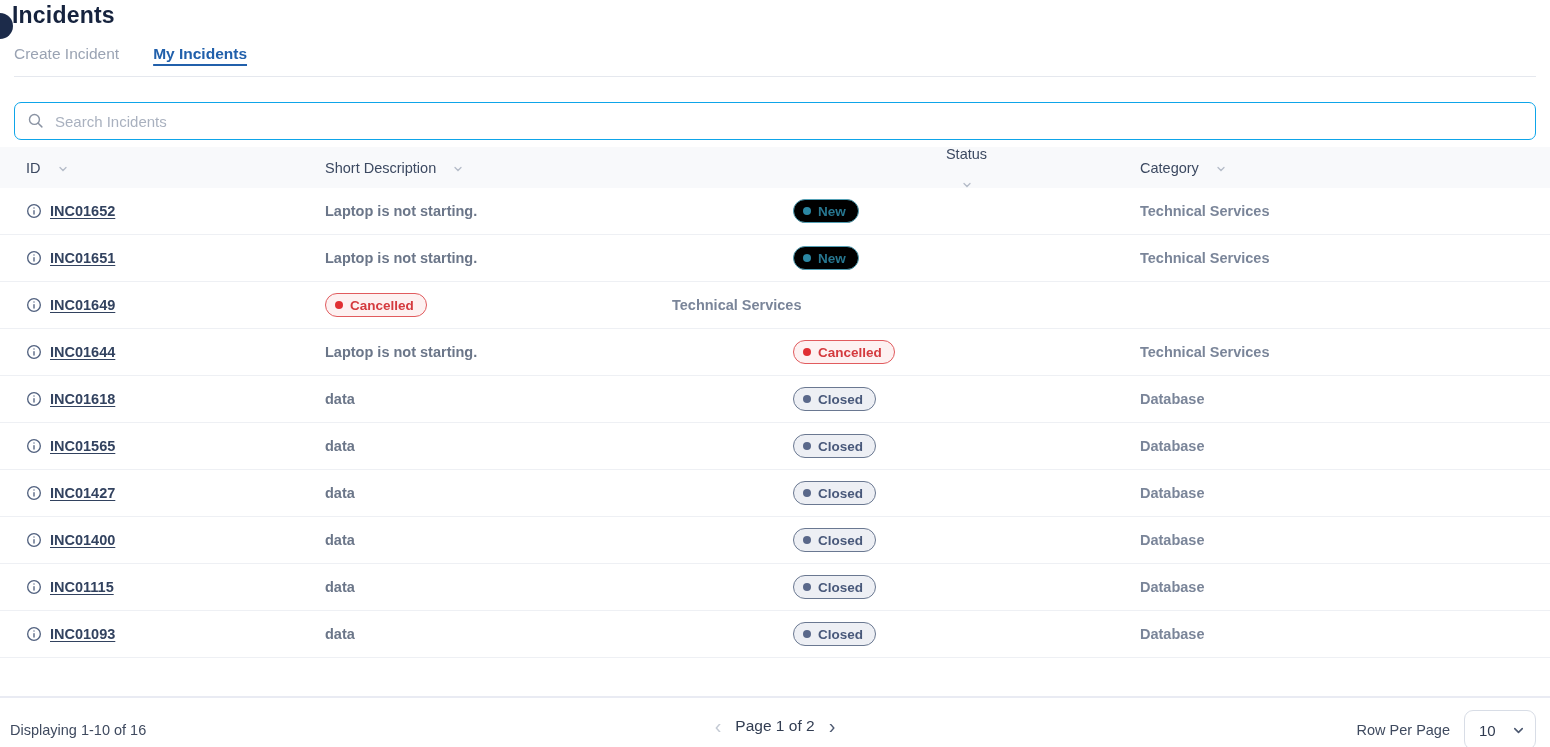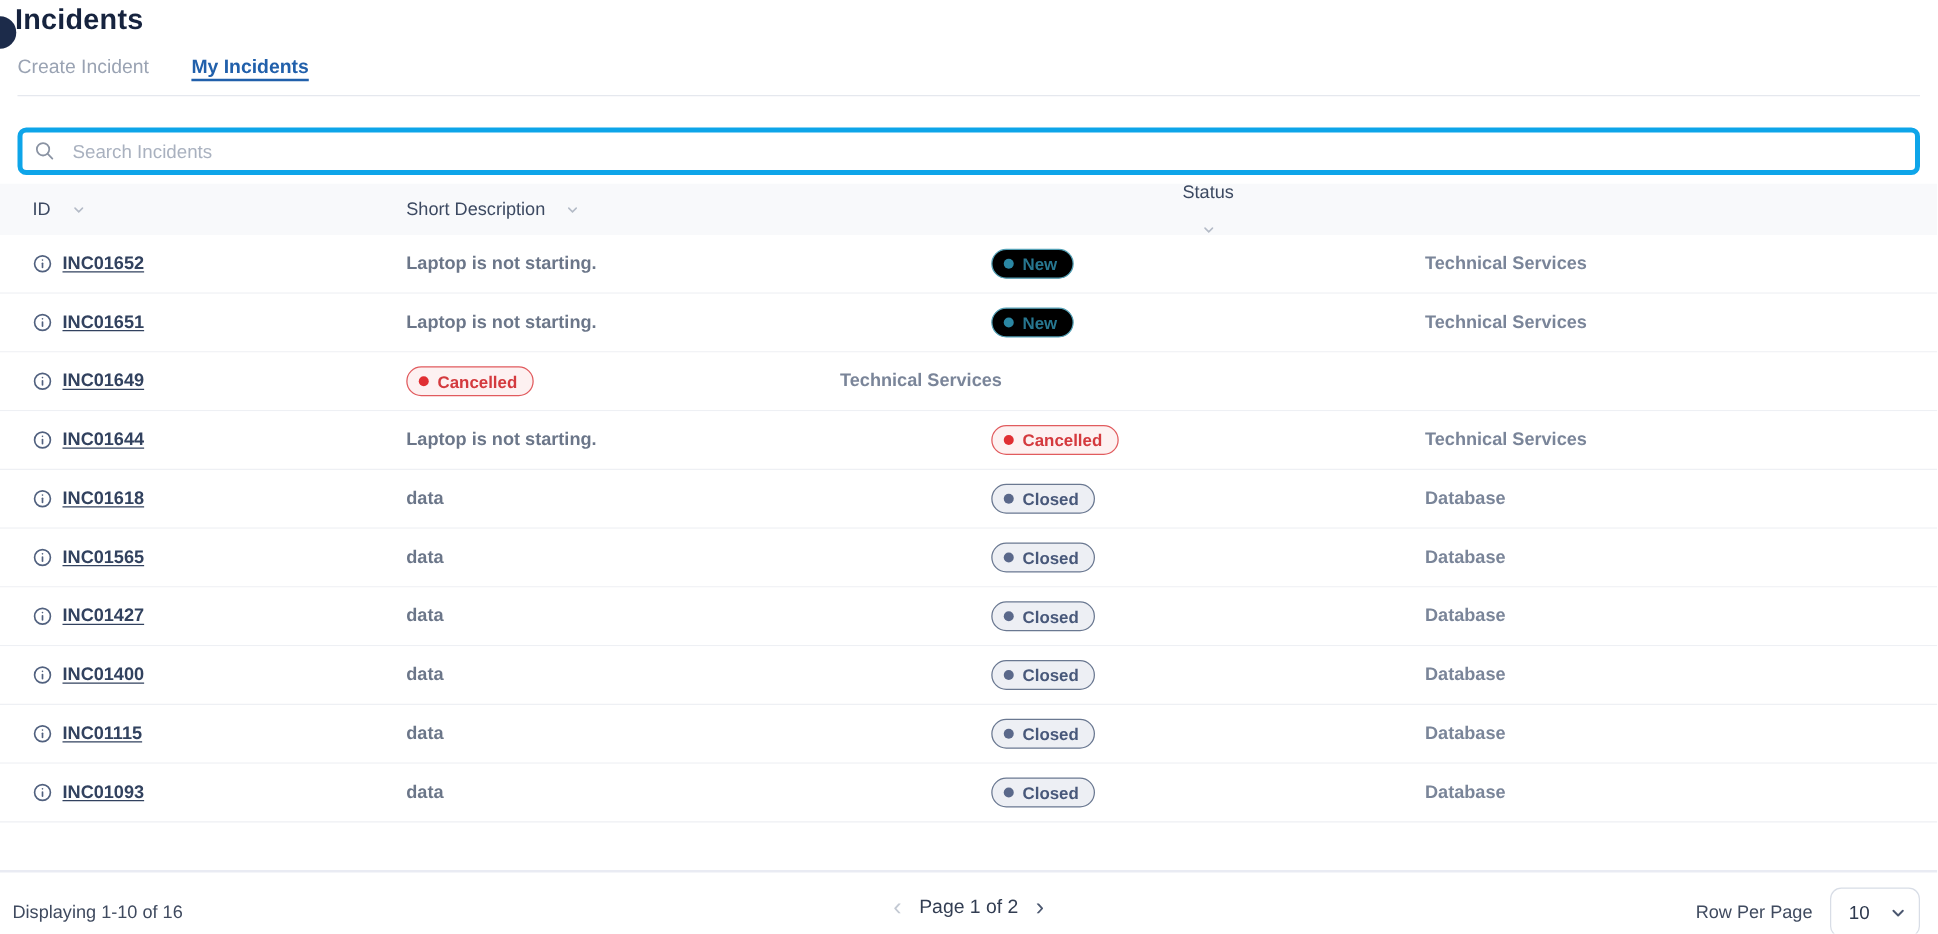--- a/index.html
+++ b/index.html
@@ -51,21 +51,21 @@
     text-decoration-thickness: 2px;
   }
   .search-wrap {
     margin: 25px 14px 0 14px;
     position: relative;
     height: 38px;
   }
   .search-input {
     width: 100%;
     height: 38px;
-    border: 4px solid #0ea5e9;
+    border: 1px solid #0ea5e9;
     border-radius: 7px;
     padding: 0 12px 0 40px;
     font-size: 15px;
     color: #14532d;
     font-family: "Liberation Sans", sans-serif;
     outline: none;
     background: #ffffff;
   }
   .search-input::placeholder { color: #a9b1bf; }
   .search-icon {
@@ -235,20 +235,28 @@
         </span>
       </div>
       <div class="th col-status">
         <span>Status</span>
         <span class="chev">
           <svg viewBox="0 0 24 24" width="12" height="12" fill="none" stroke="#b4bbc7" stroke-width="2.5" stroke-linecap="round">
               <polyline points="6 9 12 15 18 9"></polyline>
             </svg>
         </span>
       </div>
+      <div class="th col-category">
+        <span>Category</span>
+        <span class="chev">
+          <svg viewBox="0 0 24 24" width="12" height="12" fill="none" stroke="#b4bbc7" stroke-width="2.5" stroke-linecap="round">
+              <polyline points="6 9 12 15 18 9"></polyline>
+            </svg>
+        </span>
+      </div>
     </div>
     <div id="tbody">
     <div class="trow">
       <div class="cell cell-id col-id">
         <span class="info-icon">
           <svg viewBox="0 0 24 24" width="16" height="16" fill="none" stroke="#51617f" stroke-width="2" stroke-linecap="round">
             <circle cx="12" cy="12" r="9.5"></circle>
                 <line x1="12" y1="11.5" x2="12" y2="16.5"></line>
                 <line x1="12" y1="7.5" x2="12" y2="7.6"></line>
           </svg>

